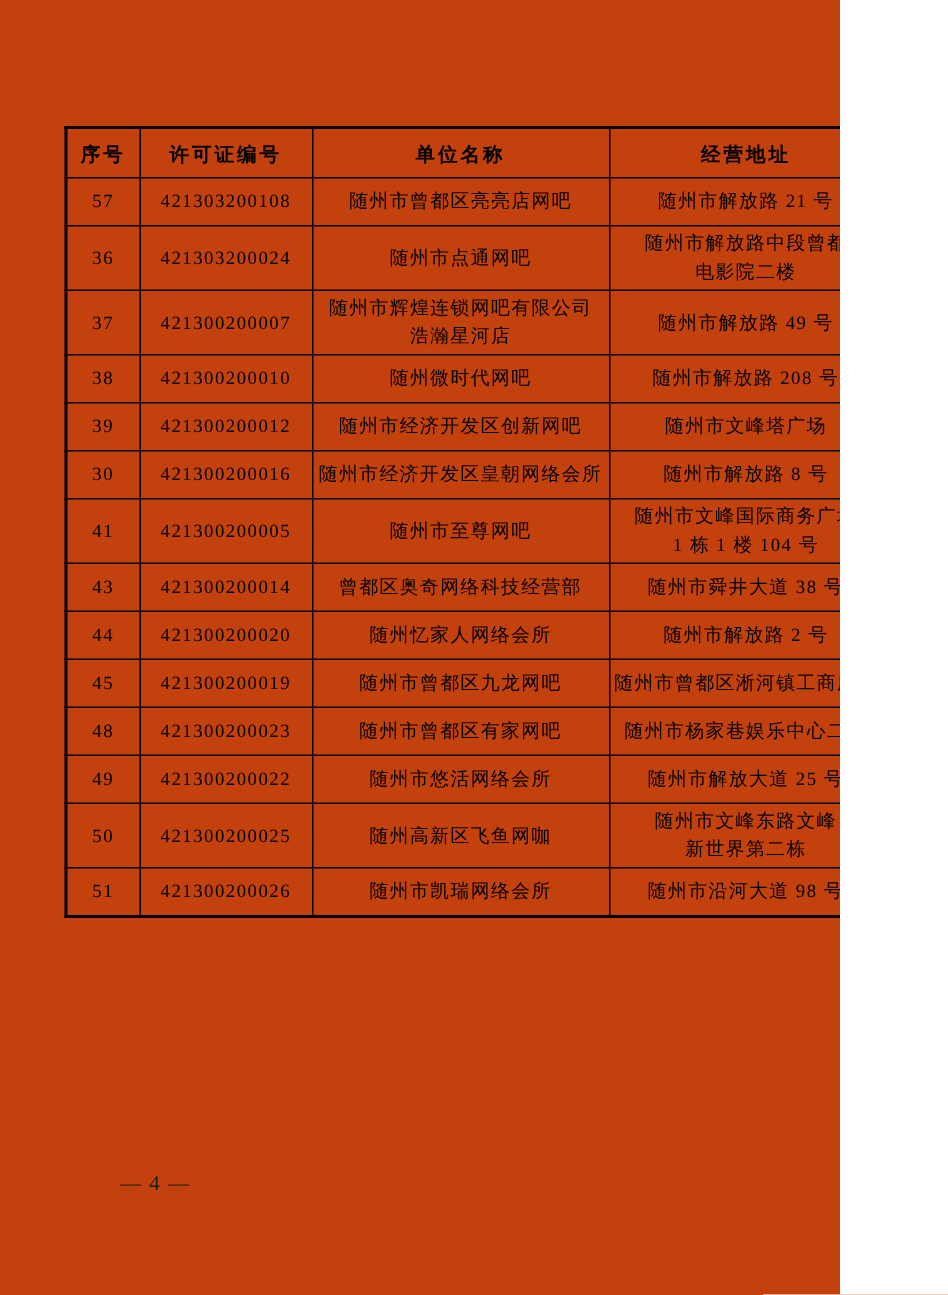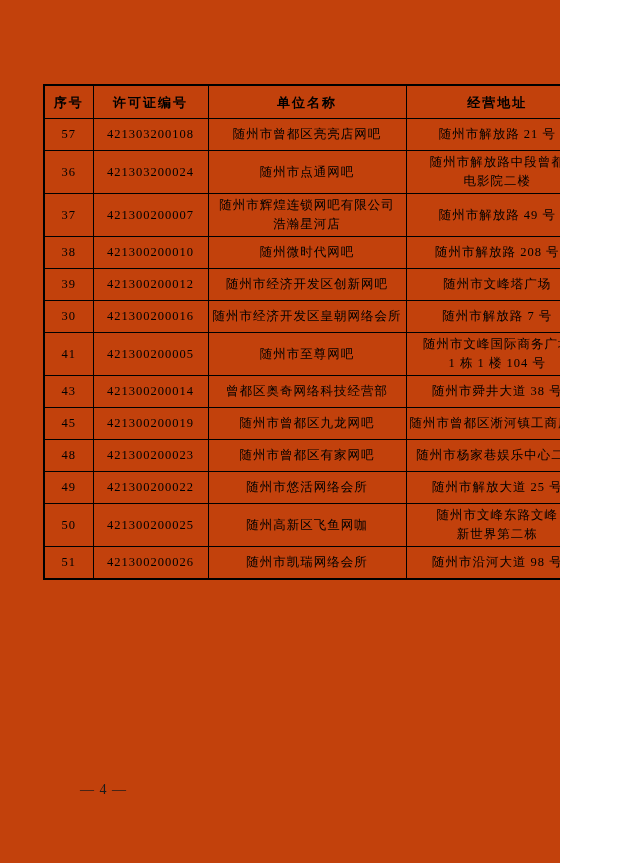--- a/index.html
+++ b/index.html
@@ -113,34 +113,40 @@
         <tr data-name="table-row">
           <td data-name="cell-serial">39</td>
           <td data-name="cell-license">421300200012</td>
           <td data-name="cell-name">随州市经济开发区创新网吧</td>
           <td data-name="cell-address">随州市文峰塔广场</td>
         </tr>
         <tr data-name="table-row">
           <td data-name="cell-serial">30</td>
           <td data-name="cell-license">421300200016</td>
           <td data-name="cell-name">随州市经济开发区皇朝网络会所</td>
-          <td data-name="cell-address">随州市解放路 7 号</td>
+          <td data-name="cell-address">随州市解放路 8 号</td>
         </tr>
         <tr data-name="table-row">
           <td data-name="cell-serial">41</td>
           <td data-name="cell-license">421300200005</td>
           <td data-name="cell-name">随州市至尊网吧</td>
           <td data-name="cell-address">随州市文峰国际商务广场
 1 栋 1 楼 104 号</td>
         </tr>
         <tr data-name="table-row">
           <td data-name="cell-serial">43</td>
           <td data-name="cell-license">421300200014</td>
           <td data-name="cell-name">曾都区奥奇网络科技经营部</td>
           <td data-name="cell-address">随州市舜井大道 38 号</td>
+        </tr>
+        <tr data-name="table-row">
+          <td data-name="cell-serial">44</td>
+          <td data-name="cell-license">421300200020</td>
+          <td data-name="cell-name">随州忆家人网络会所</td>
+          <td data-name="cell-address">随州市解放路 2 号</td>
         </tr>
         <tr data-name="table-row">
           <td data-name="cell-serial">45</td>
           <td data-name="cell-license">421300200019</td>
           <td data-name="cell-name">随州市曾都区九龙网吧</td>
           <td data-name="cell-address">随州市曾都区淅河镇工商所旁</td>
         </tr>
         <tr data-name="table-row">
           <td data-name="cell-serial">48</td>
           <td data-name="cell-license">421300200023</td>

